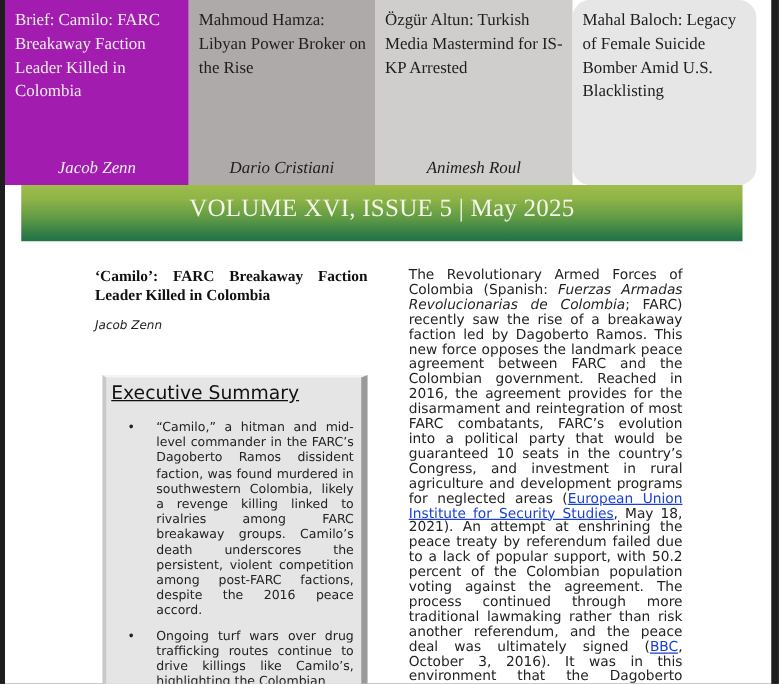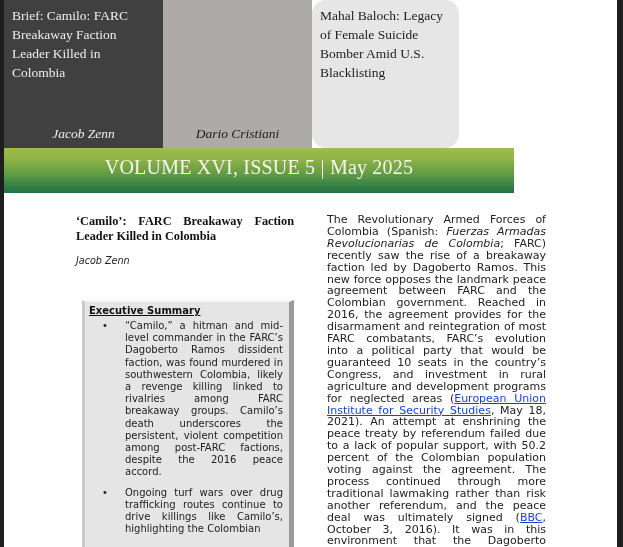--- a/index.html
+++ b/index.html
@@ -12,27 +12,27 @@
   .cover-panel { position: relative; height: 148px; padding: 6px 6px 0 8px; }
   .cover-panel .title {
     font-family: "Liberation Serif", "DejaVu Serif", serif;
     font-size: 13.5px; line-height: 19px; font-weight: normal;
   }
   .cover-panel .author {
     position: absolute; bottom: 6px; left: 0; right: 0; text-align: center;
     font-family: "Liberation Serif", "DejaVu Serif", serif;
     font-style: italic; font-size: 13.5px;
   }
-  .p1 { width: 159px; background: #404040; color: #efeeee; }
+  .p1 { width: 147px; background: #a21caf; color: #efeeee; }
   .p2 { width: 149px; background: #aeaaa9; color: #1f1d1d; }
   .p3 { width: 158px; background: #d0cecd; color: #1f1d1d; }
   .p4 { width: 147px; background: #e6e6e6; color: #1f1d1d; border-radius: 14px; }
 
   .banner {
-    position: absolute; left: 0; top: 148px; width: 510px; height: 45px;
+    position: absolute; left: 13px; top: 148px; width: 577px; height: 45px;
     background: linear-gradient(to bottom, #9ebd4b 0%, #8fb347 25%, #5e9a45 60%, #2b7a47 90%, #237244 100%);
     text-align: center;
   }
   .banner span {
     display: inline-block; margin-top: 8px;
     font-family: "Liberation Serif", "DejaVu Serif", serif;
     font-size: 20px; color: #f4f6ea; letter-spacing: 0.2px;
   }
 
   .col-left { position: absolute; left: 72px; top: 214px; width: 218px; }
@@ -46,22 +46,22 @@
     font-family: "DejaVu Sans", sans-serif; font-style: italic; font-size: 9.6px; color: #222;
   }
   .exec-box {
     position: absolute; left: 6px; top: 86px; width: 212px; height: 260px;
     background: #e5e5e5;
     border-top: 2px solid #f4f4f4; border-left: 3px solid #c9c9c9;
     border-right: 5px solid #9a9a9a; border-bottom: 2px solid #9a9a9a;
     padding: 3px 6px 0 4px;
   }
   .exec-title {
-    font-family: "DejaVu Sans", sans-serif; font-weight: bold; font-size: 10px;
-    text-decoration: underline; color: #111; margin-bottom: 4px;
+    font-family: "DejaVu Sans", sans-serif; font-weight: normal; font-size: 15px;
+    text-decoration: underline; color: #111; margin-bottom: 14px;
   }
   .exec-list { list-style: none; padding-left: 0; }
   .exec-list li {
     position: relative; padding-left: 36px; margin-bottom: 8px;
     font-family: "DejaVu Sans", sans-serif; font-size: 10px; line-height: 12.2px; color: #222;
     text-align: justify;
   }
   .exec-list li .bullet { position: absolute; left: 13px; top: 0; font-size: 10px; }
 
   .col-right {
@@ -75,21 +75,26 @@
 <body>
 
 <div class="page">
 
   <div class="cover-row">
     <div class="cover-panel p1">
       <div class="title">Brief: Camilo: FARC Breakaway Faction Leader Killed in Colombia</div>
       <div class="author">Jacob Zenn</div>
     </div>
     <div class="cover-panel p2">
+      <div class="title">Mahmoud Hamza: Libyan Power Broker on the Rise</div>
       <div class="author">Dario Cristiani</div>
+    </div>
+    <div class="cover-panel p3">
+      <div class="title">Özgür Altun: Turkish Media Mastermind for IS-KP Arrested</div>
+      <div class="author">Animesh Roul</div>
     </div>
     <div class="cover-panel p4">
       <div class="title">Mahal Baloch: Legacy of Female Suicide Bomber Amid U.S. Blacklisting</div>
     </div>
   </div>
 
   <div class="banner">
     <span>VOLUME XVI, ISSUE 5 | May 2025</span>
   </div>
 

